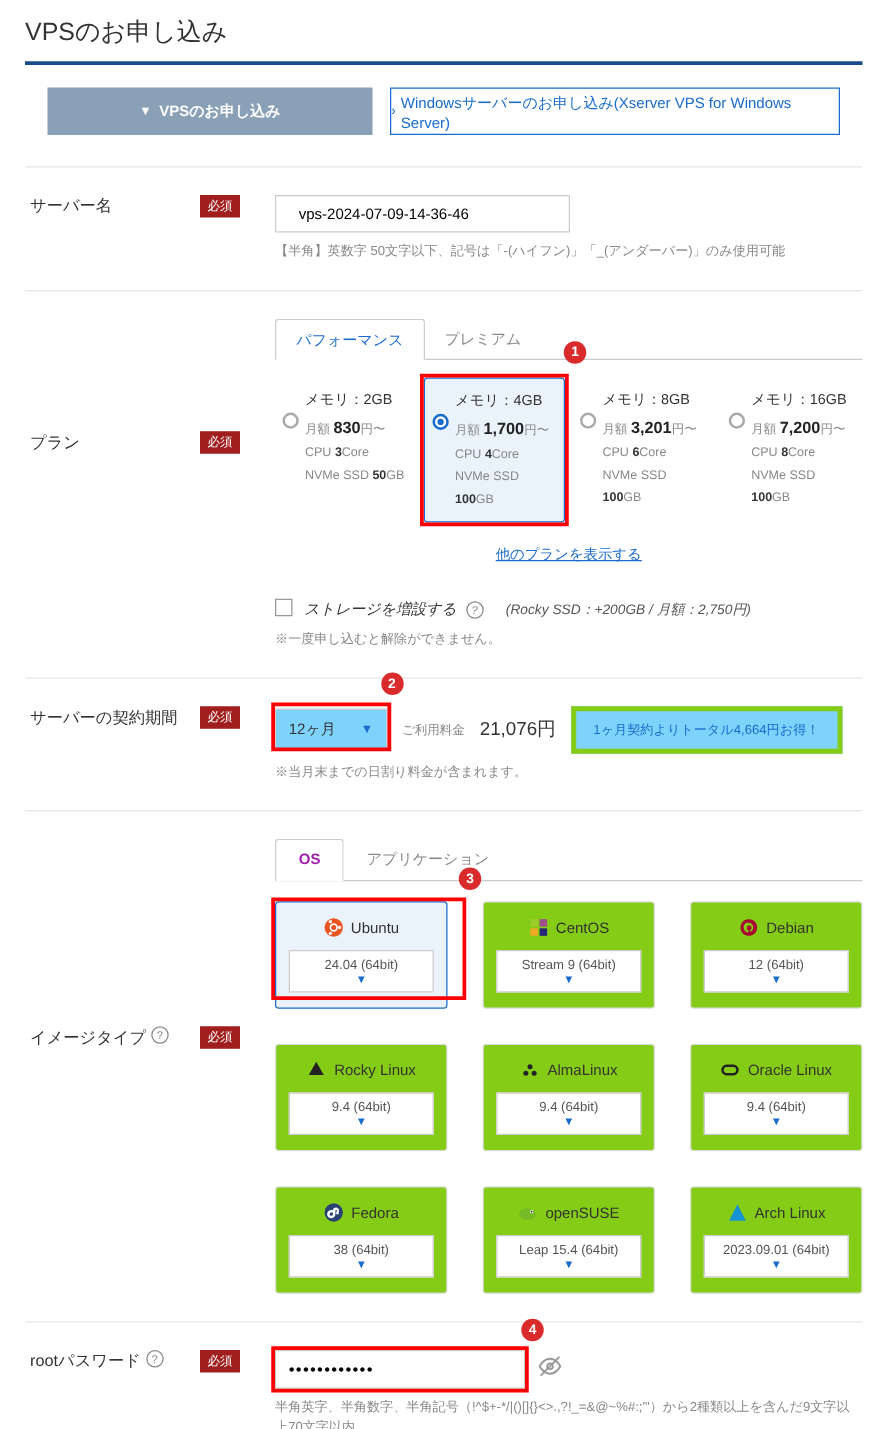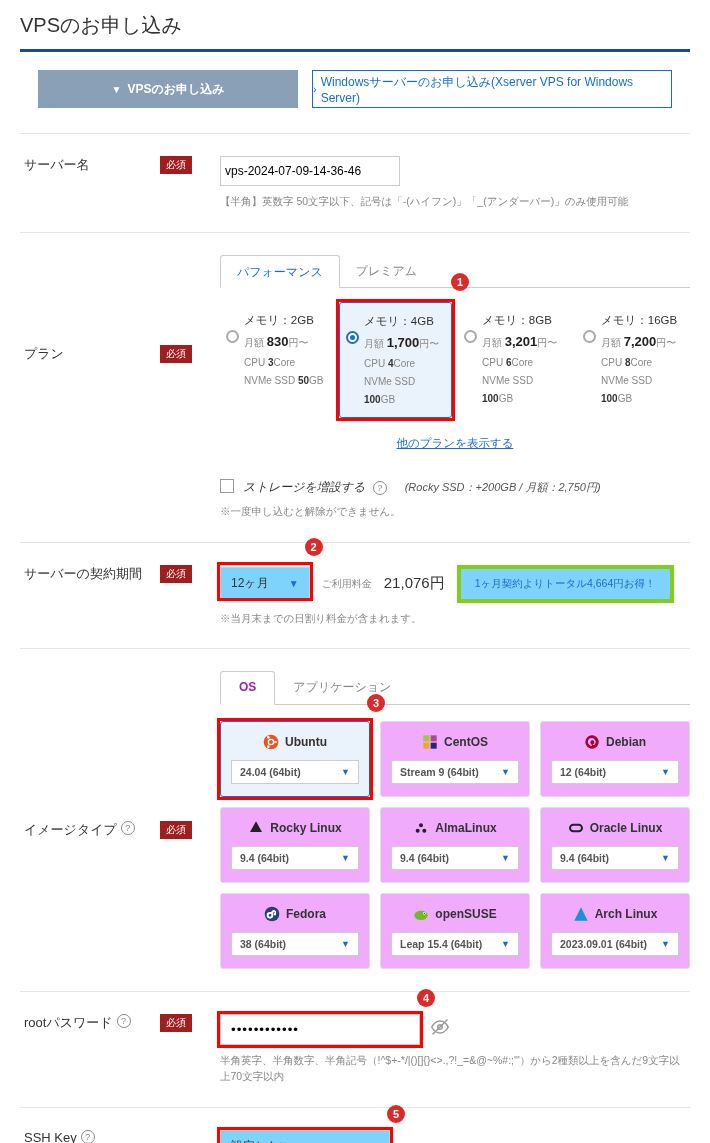--- a/index.html
+++ b/index.html
@@ -11,21 +11,21 @@
   .tab-vps { background: #8aa0b6; color: #fff; font-weight: bold; }
   .tab-win { border: 1px solid #1a6ccc; color: #1a6ccc; background: #fff; width: 360px; }
   .chev-down { margin-right: 6px; font-size: 10px; }
   .chev-right { margin-right: 4px; font-size: 11px; }
   .section { display: flex; border-top: 1px solid #e5e5e5; padding: 22px 0; }
   .section:last-of-type { border-bottom: 1px solid #e5e5e5; }
   .label-col { width: 200px; display: flex; align-items: flex-start; font-size: 13px; color: #333; padding-left: 4px; }
   .label-col.top { align-items: flex-start; padding-top: 10px; }
   .req-badge { background: #a01e1e; color: #fff; font-size: 10px; padding: 2px 6px; margin-left: auto; margin-right: 28px; }
   .content-col { flex: 1; }
-  .text-input { border: 1px solid #ccc; padding: 7px 4px; width: 180px; font-size: 12px; }
+  .text-input { border: 1px solid #ccc; padding: 7px 18px; width: 236px; font-size: 12px; }
   .hint { font-size: 10.5px; color: #888; margin-top: 8px; line-height: 1.5; }
   .plan-tabs { display: flex; border-bottom: 1px solid #ccc; margin-bottom: 14px; }
   .plan-tab { padding: 8px 16px 6px; font-size: 12px; color: #888; cursor: pointer; }
   .plan-tab.active { color: #1a6ccc; border: 1px solid #ccc; border-bottom: 1px solid #fff; margin-bottom: -1px; background: #fff; border-radius: 3px 3px 0 0; }
   .plan-cards { display: flex; gap: 6px; flex-wrap: wrap; }
   .plan-card { width: 113px; padding: 8px 6px 8px 24px; position: relative; font-size: 10px; line-height: 1.8; cursor: pointer; border-radius: 3px; }
   .plan-card.selected { background: #eaf2fb; border: 1px solid #1a6ccc; }
   .plan-card .radio { position: absolute; left: 6px; top: 28px; width: 13px; height: 13px; border: 2px solid #aaa; border-radius: 50%; background:#fff;}
   .plan-card.selected .radio { border-color: #1a6ccc; }
   .plan-card.selected .radio::after { content:""; position:absolute; inset:2px; background:#1a6ccc; border-radius:50%;}
@@ -39,26 +39,26 @@
   .help-icon { display: inline-block; width: 14px; height: 14px; border: 1px solid #888; border-radius: 50%; text-align: center; line-height: 12px; font-size: 9px; color: #888; margin-left: 4px; }
   .term-row { display: flex; align-items: center; gap: 12px; }
   .select-box { border: 1px solid #ccc; padding: 7px 10px; display: flex; align-items: center; gap: 20px; background: #7dd3fc; cursor: pointer; font-size:12px;}
   .select-box .caret { color: #1a6ccc; font-size: 10px; }
   .fee-label { font-size: 10px; color: #888; }
   .fee-val { font-size: 15px; color: #333; }
   .promo-box { background: #7dd3fc; border: 4px solid #84cc16; color: #1a6ccc; font-size: 10.5px; padding: 8px 14px; }
   .os-tabs { display: flex; border-bottom: 1px solid #ccc; margin-bottom: 16px; }
   .os-tab { padding: 8px 18px; font-size: 12px; color: #888; cursor:pointer; }
   .os-tab.active { color: #a21caf; font-weight: bold; border: 1px solid #ccc; border-bottom: 1px solid #fff; margin-bottom:-1px; border-radius:3px 3px 0 0;}
-  .os-grid { display: grid; grid-template-columns: repeat(3, 1fr); gap: 10px; font-weight: bold; }
-  .os-card { border: 1px solid #ddd; border-radius: 3px; padding: 12px 10px; text-align: center; background: #f0abfc; cursor:pointer;}
+  .os-grid { display: grid; grid-template-columns: repeat(3, 1fr); gap: 28px; }
+  .os-card { border: 1px solid #ddd; border-radius: 3px; padding: 12px 10px; text-align: center; background: #84cc16; cursor:pointer;}
   .os-card.selected { background: #eaf2fb; border-color: #1a6ccc; }
   .os-name { font-size: 12px; margin-bottom: 10px; display:flex; align-items:center; justify-content:center; gap:6px;}
   .os-name svg, .os-name .ico { width:16px; height:16px; }
-  .os-ver { border:1px solid #ccc; padding:5px 8px; display:flex; justify-content:space-between; align-items:center; font-size:10.5px; background:#fff; color:#555;}
+  .os-ver { border:1px solid #ccc; padding:5px 8px; display:flex; justify-content:space-between; align-items:center; font-size:10.5px; background:#fff; color:#555;flex-direction:column;}
   .os-ver .caret { color:#1a6ccc; font-size:9px; }
   .pw-row { display:flex; align-items:center; gap:10px; }
   .pw-input { border:1px solid #ccc; padding:7px 10px; width:200px; letter-spacing:1px; }
   .eye-icon { color:#999; font-size:18px; cursor:pointer; }
   .hl { position:absolute; border:3px solid red; pointer-events:none; z-index:5;}
   .num-badge { position:absolute; width:18px; height:18px; background:#d92b2b; color:#fff; border-radius:50%; font-size:11px; display:flex; align-items:center; justify-content:center; z-index:6; font-weight:bold;}
   .wrap { position:relative; }
 </style>
 </head>
 <body>

